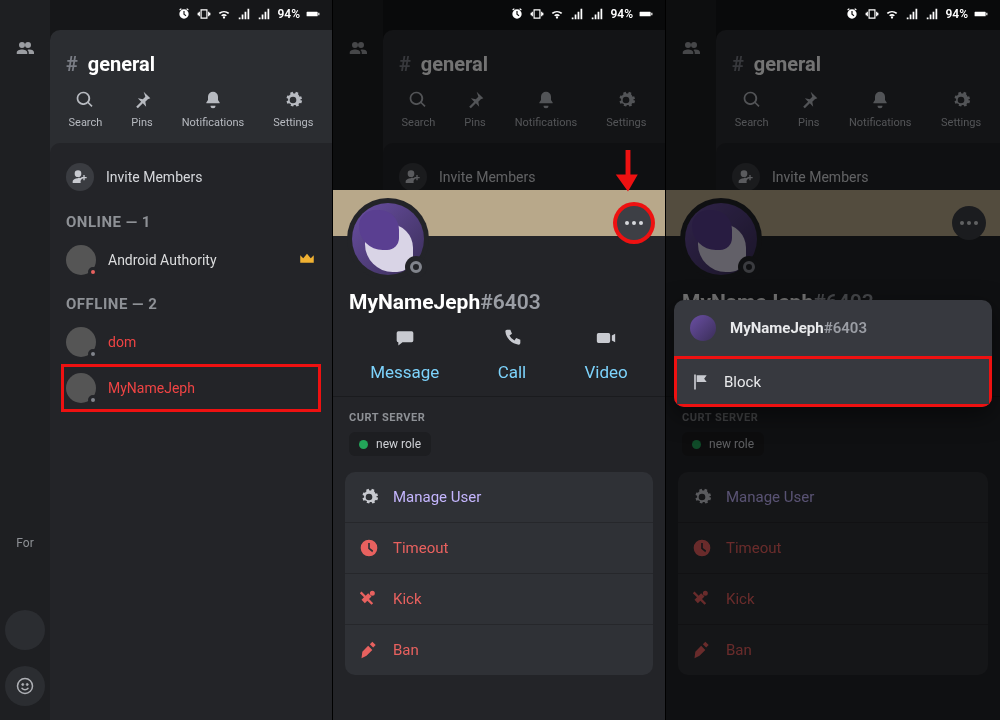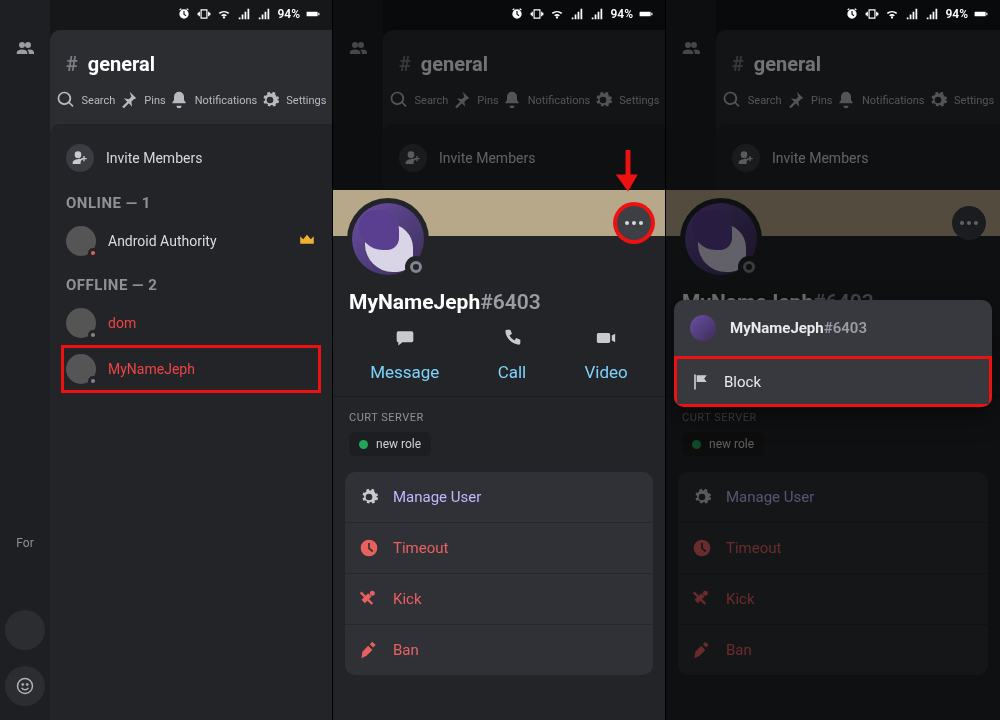--- a/index.html
+++ b/index.html
@@ -19,21 +19,21 @@
   .rail .avatar-slot { width: 28px; height: 28px; display: flex; align-items: center; justify-content: center; color: #9b9da2; }
   .rail-spacer { flex: 1; }
   .rail .for { color: #8e9196; font-size: 12px; margin-bottom: 60px; }
   .rail .srv { width: 40px; height: 40px; border-radius: 50%; background: #2b2d31; margin-bottom: 16px; }
   .rail .emoji { width: 40px; height: 40px; border-radius: 50%; background: #2b2d31; display:flex; align-items:center; justify-content:center; margin-bottom: 14px; color:#aeb0b5; }
 
   .main1 { flex: 1; background: #2b2d31; margin-top: 30px; border-top-left-radius: 10px; display: flex; flex-direction: column; }
   .chHeader { display: flex; align-items: center; gap: 10px; padding: 22px 16px 14px 16px; color: #fff; font-size: 20px; font-weight: 700; }
   .chHeader .hash { color: #7a7d85; font-weight: 700; font-size: 20px; }
   .toolbar { display: flex; justify-content: space-around; padding: 0 4px 14px 4px; }
-  .toolbtn { display: flex; flex-direction: row; align-items: center; gap: 6px; color: #b7bac0; font-size: 11px; }
+  .toolbtn { display: flex; flex-direction: column; align-items: center; gap: 6px; color: #b7bac0; font-size: 11px; }
   .toolbtn svg { width: 20px; height: 20px; fill: #b7bac0; }
   .mlist { background: #232428; border-top-left-radius: 10px; padding: 10px 12px 0 12px; flex: 1; }
   .invite { display: flex; align-items: center; gap: 12px; padding: 10px 4px; color: #d6d8dc; font-size: 14px; }
   .invite .circ { width: 28px; height: 28px; border-radius: 50%; background: #3a3c41; display:flex; align-items:center; justify-content:center; }
   .invite .circ svg { width: 16px; height: 16px; fill: #c8cad0; }
   .sect { color: #8e9196; font-size: 15px; font-weight: 700; letter-spacing: .5px; padding: 12px 4px 6px 4px; }
   .member { display: flex; align-items: center; gap: 12px; padding: 8px 4px; font-size: 14px; position: relative; }
   .member .mav { width: 30px; height: 30px; border-radius: 50%; background: #555; position: relative; flex: 0 0 30px; }
   .member .mav .status { position: absolute; right: -2px; bottom: -2px; width: 10px; height: 10px; border-radius: 50%; border: 3px solid #232428; }
   .member .name { color: #dcddde; }
@@ -58,21 +58,21 @@
   .moreBtn .dots { display:flex; gap:3px;}
   .moreBtn .dots span{ width:4px;height:4px;border-radius:50%;background:#d6d8dc;}
   .moreHL { box-shadow: 0 0 0 4px #e11; }
   .arrow { position:absolute; right:22px; top: -40px; z-index:40; }
   .arrow svg { width: 30px; height: 44px; fill:#e11; }
   .uname { padding: 54px 16px 14px 16px; font-size: 21px; font-weight: 700; color:#fff; }
   .uname .disc { color:#9a9da4; font-weight: 600; }
   .actRow { display:flex; justify-content: space-around; padding: 0 8px 14px 8px; border-bottom: 1px solid #1a1b1e; }
   .actItm { display:flex; flex-direction:column; align-items:center; gap:14px; color:#7dd3fc; font-size:17px; }
   .actItm svg { width:22px; height:20px; fill:#c8cad0; }
-  .serverLbl { padding: 14px 16px 8px 16px; color: #8e9196; font-size: 11px; font-weight:400; letter-spacing:.5px;}
+  .serverLbl { padding: 14px 16px 8px 16px; color: #8e9196; font-size: 11px; font-weight:700; letter-spacing:.5px;}
   .chip { margin: 0 16px 12px 16px; display:inline-flex; align-items:center; gap:8px; background:#1d1e21; border-radius: 6px; padding: 5px 10px; font-size:12px; color:#cfd1d6;}
   .chip .gdot{ width:9px;height:9px;border-radius:50%; background:#23a559;}
   .mgmt { margin: 4px 12px 0 12px; background:#2f3136; border-radius:10px; overflow:hidden; }
   .mgmt .row { display:flex; align-items:center; gap:14px; padding: 15px 14px; font-size:15px; }
   .mgmt .row + .row { border-top: 1px solid #26272b; }
   .mgmt .row.white { color:#c4b5fd; }
   .mgmt .row.red { color:#e8615f; }
   .mgmt .row svg { width:20px; height:20px; }
   .mgmt .row.white svg { fill:#c8cad0; }
   .mgmt .row.red svg { fill:#e8615f; }

